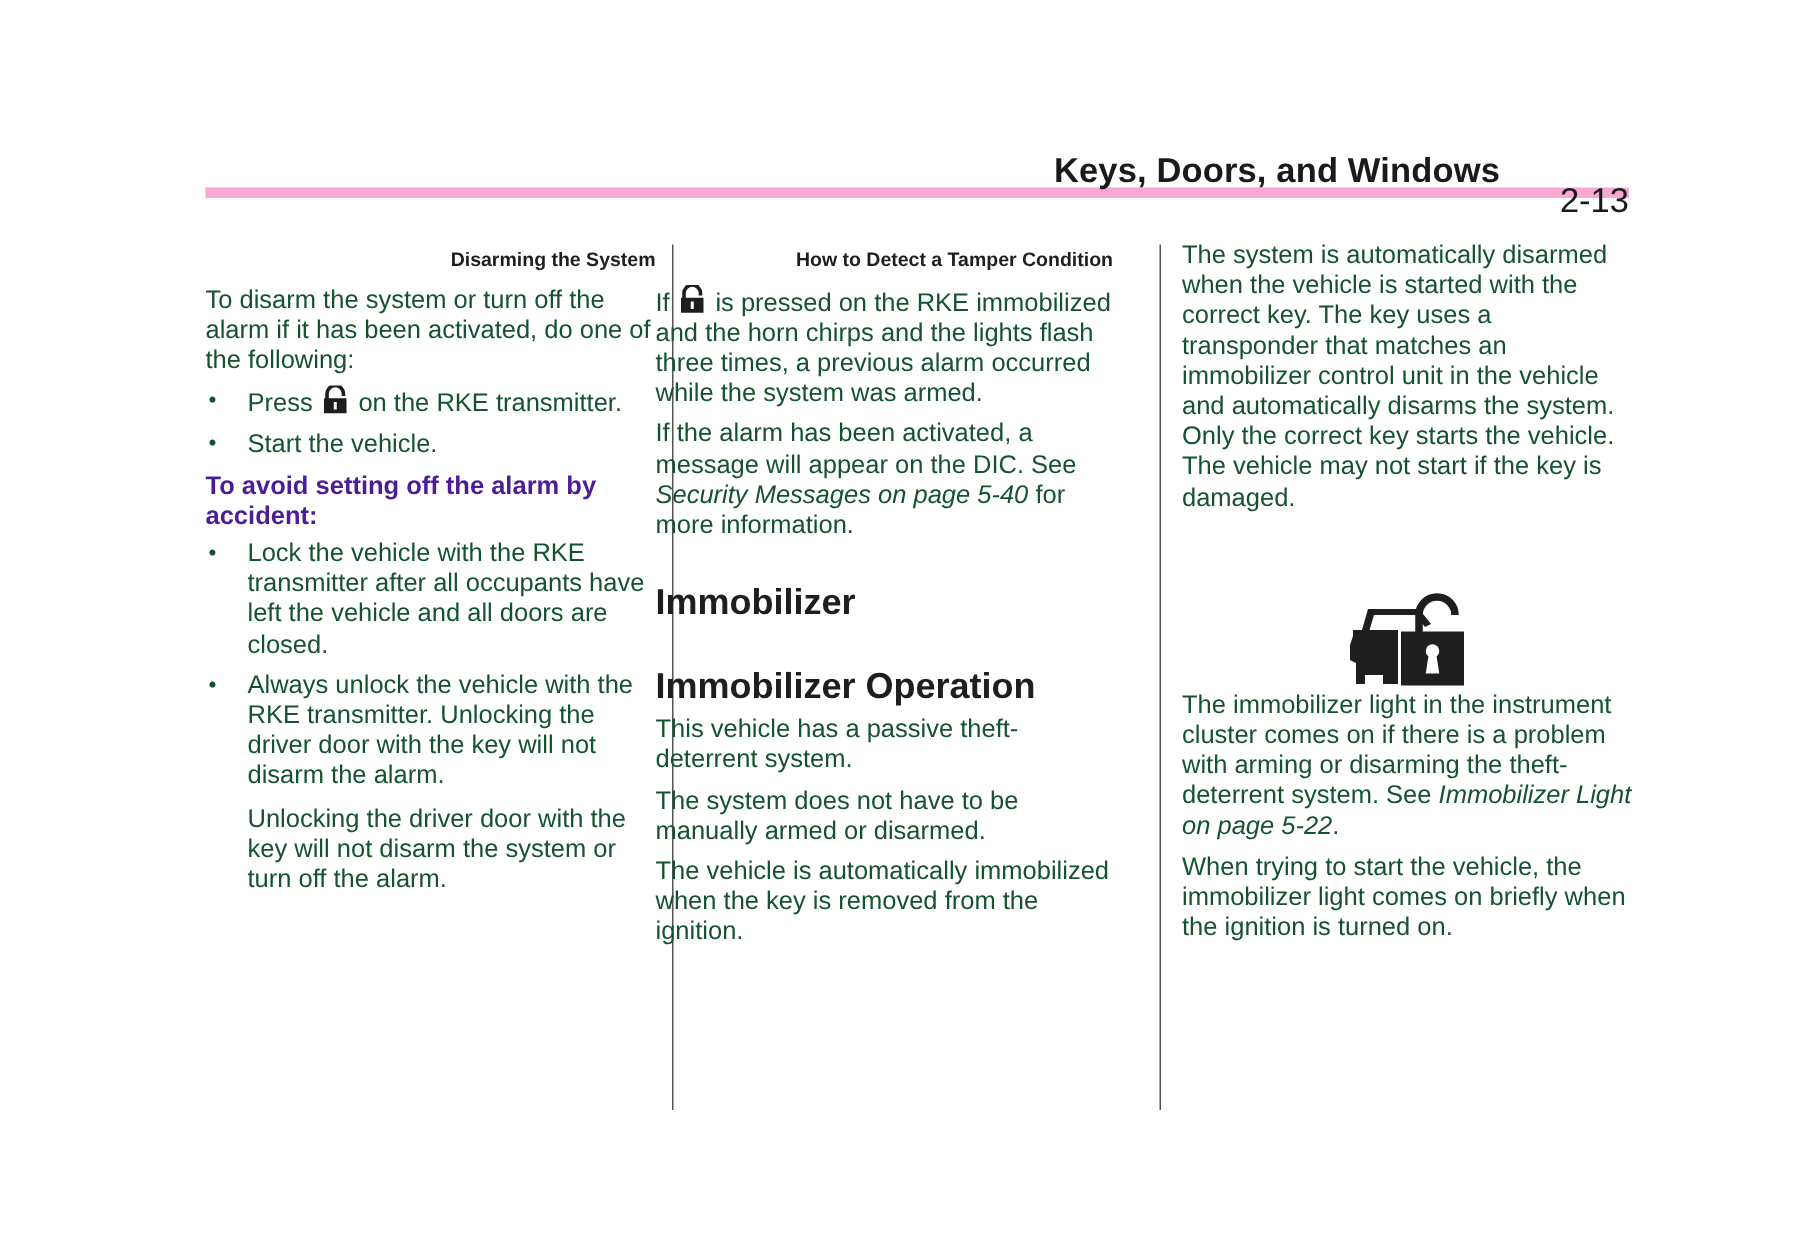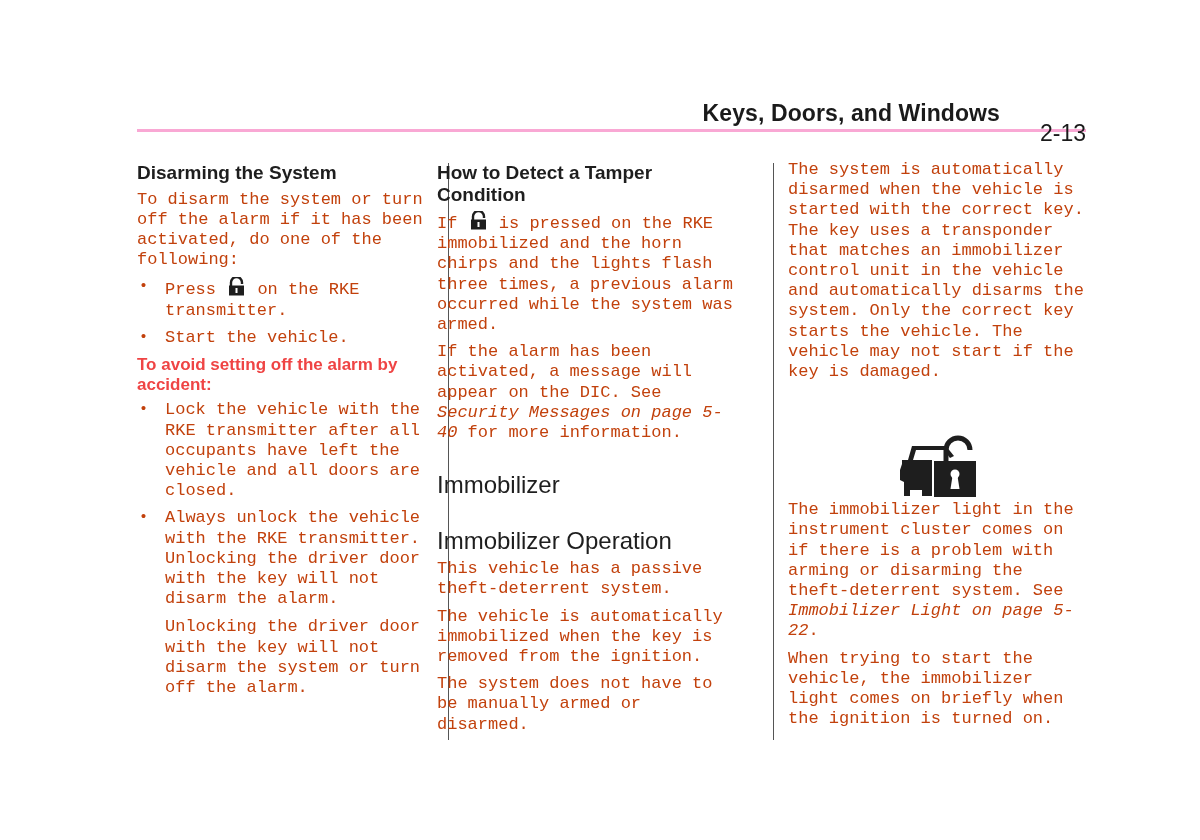--- a/index.html
+++ b/index.html
@@ -1,46 +1,46 @@
 <!DOCTYPE html>
 <html><head>
   <meta charset="utf-8">
   <style>
     * { box-sizing: border-box; margin: 0; padding: 0; }
     html, body { width: 1200px; height: 840px; background: #ffffff; overflow: hidden; }
     body { position: relative; font-family: "Liberation Sans", sans-serif; color: #1e1e1e; }
 
     .page-header {
       position: absolute; left: 137px; top: 98px; width: 949px; height: 34px;
-      border-bottom: 3px solid #f9a8d4;
+      border-bottom: 7px solid #f9a8d4;
     }
     .header-title {
       position: absolute; right: 86px; top: 2px;
       font-size: 23px; font-weight: bold; color: #1a1a1a; letter-spacing: 0.1px;
     }
     .header-page {
       position: absolute; right: 0px; top: 2px;
       font-size: 23px; font-weight: normal; color: #1a1a1a; margin-top: 20px;
     }
 
     .col { position: absolute; top: 160px; }
     .col-1 { left: 137px; width: 300px; }
     .col-2 { left: 437px; width: 305px; }
     .col-3 { left: 788px; width: 300px; }
 
     .divider { position: absolute; width: 1px; background: #555555; top: 163px; height: 577px; }
     .divider-1 { left: 448px; }
     .divider-2 { left: 773px; }
 
-    p, li, .body-text { font-size: 17px; line-height: 20.2px; color: #c2410c; font-family: Liberation Mono, monospace; }
+    p, li, .body-text { font-size: 17px; line-height: 20.2px; color: #14532d; }
     p { margin-bottom: 7px; }
 
-    h3.subhead { font-size: 19px; font-weight: bold; line-height: 21.5px; color: #1e1e1e; margin-top: 2px; margin-bottom: 6px; }
-    h4.boldlabel { font-size: 17px; font-weight: bold; line-height: 20.2px; color: #ef4444; margin-bottom: 5px; }
-    h2.section { font-size: 24px; font-weight: normal; line-height: 28px; color: #1e1e1e; margin-top: 28px; margin-bottom: 4px; }
+    h3.subhead { font-size: 13px; font-weight: bold; line-height: 21.5px; color: #1e1e1e; margin-top: 2px; margin-bottom: 6px; text-align: right; }
+    h4.boldlabel { font-size: 17px; font-weight: bold; line-height: 20.2px; color: #4c1d95; margin-bottom: 5px; }
+    h2.section { font-size: 24px; font-weight: bold; line-height: 28px; color: #1e1e1e; margin-top: 28px; margin-bottom: 4px; }
 
     ul.bullets { list-style: none; }
     ul.bullets li { position: relative; padding-left: 28px; margin-bottom: 7px; }
     ul.bullets li .bullet { position: absolute; left: 2px; top: 0px; font-size: 15px; }
     ul.bullets li p.sub { margin-top: 8px; margin-bottom: 0; }
 
     em { font-style: italic; }
 
     .lock-glyph { display: inline-block; width: 17px; height: 19px; vertical-align: -2px; margin: 0 2px; }
 
@@ -105,22 +105,22 @@
   <p>
     <span>If the alarm has been activated, a message will appear on the DIC. See</span>
     <em>Security Messages on page 5-40</em>
     <span>for more information.</span>
   </p>
 
   <h2 class="section">Immobilizer</h2>
 
   <h2 class="section">Immobilizer Operation</h2>
   <p>This vehicle has a passive theft-deterrent system.</p>
+  <p>The system does not have to be manually armed or disarmed.</p>
   <p>The vehicle is automatically immobilized when the key is removed from the ignition.</p>
-  <p>The system does not have to be manually armed or disarmed.</p>
 </div>
 
 <div class="col col-3">
   <p>The system is automatically disarmed when the vehicle is started with the correct key. The key uses a transponder that matches an immobilizer control unit in the vehicle and automatically disarms the system. Only the correct key starts the vehicle. The vehicle may not start if the key is damaged.</p>
 
   <svg class="immobilizer-icon" viewBox="0 0 80 66">
 
     <path d="M4 30 L4 26 L10 26 L14 12 L48 12 L56 22 L52 24 L46 16 L18 16 L15 26 L34 26 L34 62 L24 62 L24 56 L12 56 L12 62 L6 62 L6 48 L2 46 L2 36 L4 30 Z" fill="#1e1e1e"></path>
     <rect x="4" y="38" width="28" height="8" fill="#1e1e1e"></rect>
 

